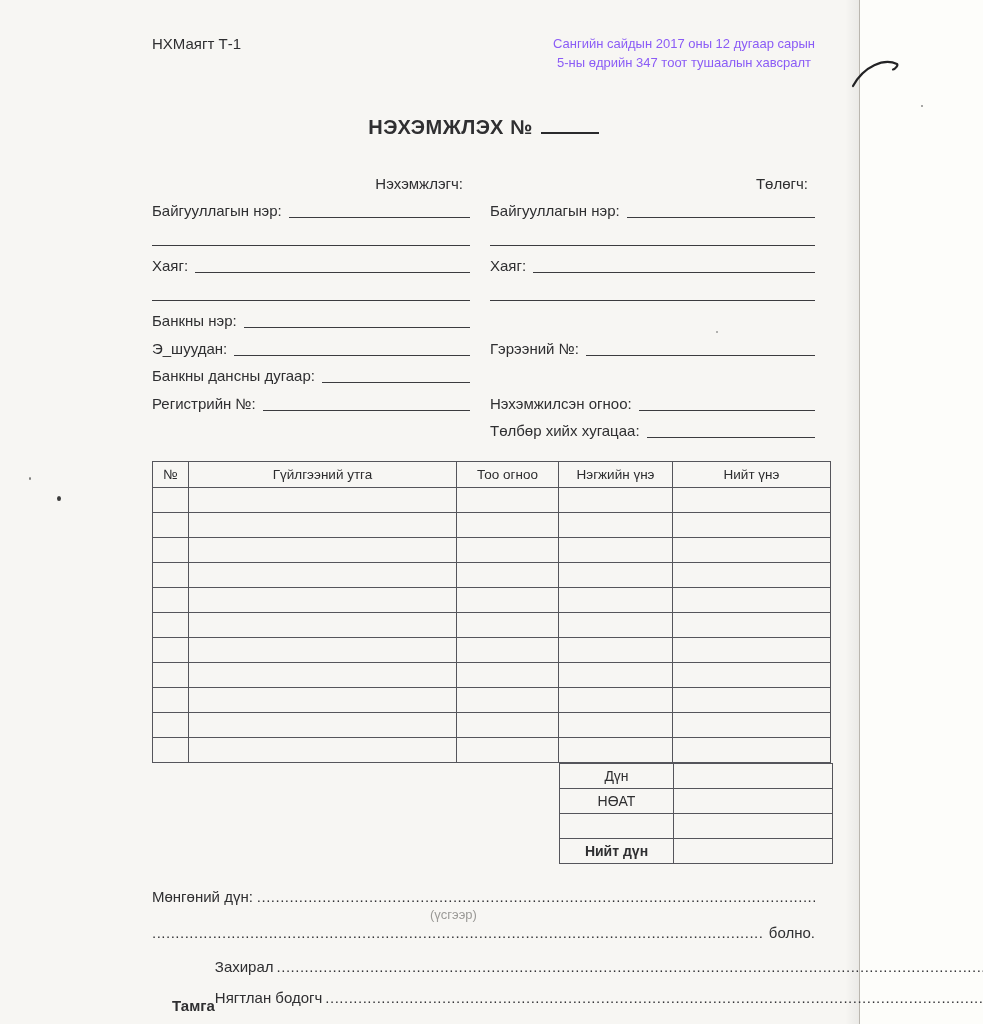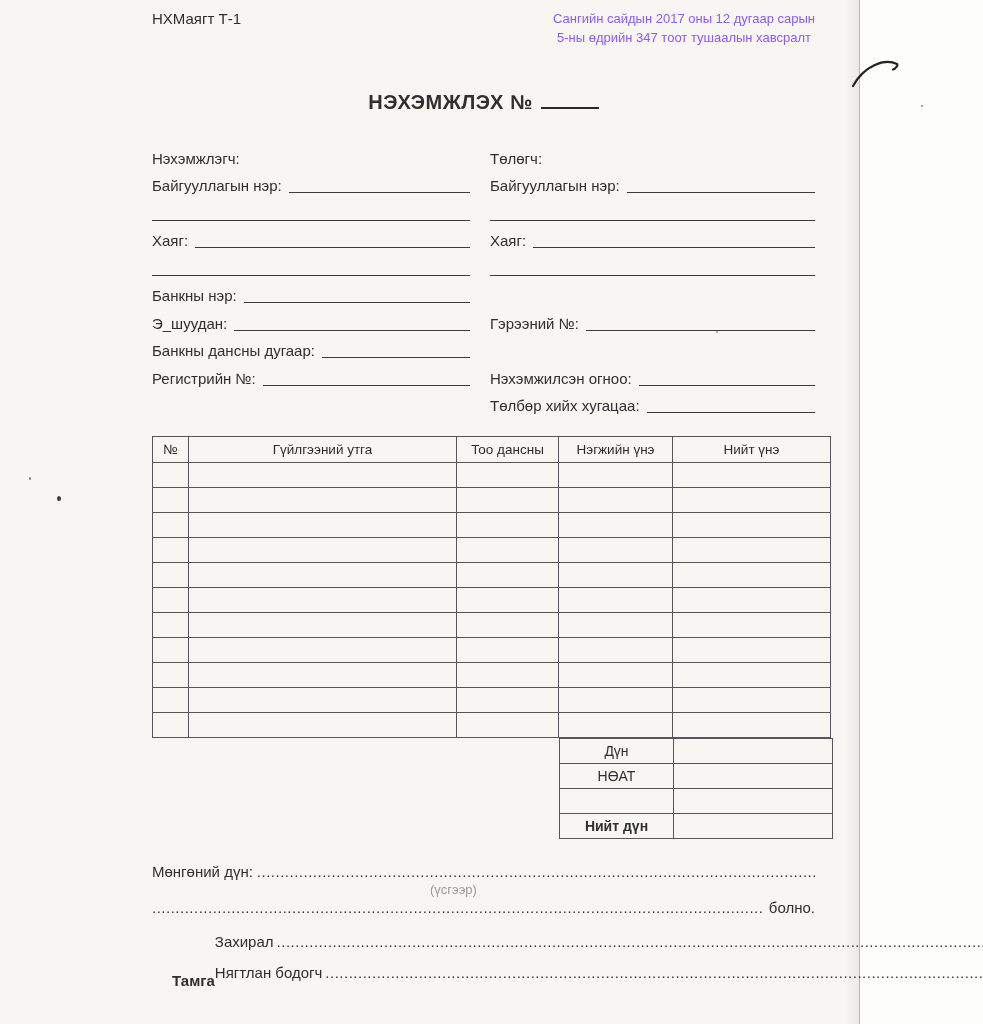--- a/index.html
+++ b/index.html
@@ -19,34 +19,34 @@
   .edge-shadow {
     position:absolute; top:0; left:845px; width:14px; height:100%;
     background:linear-gradient(to right, rgba(0,0,0,0), rgba(0,0,0,0.05));
   }
   .pen-mark { position:absolute; left:851px; top:56px; width:54px; height:36px; }
   .speck { position:absolute; background:#3a3a3a; border-radius:50%; }
 
   .content { position:absolute; left:152px; top:0; width:663px; }
 
   
-  .header-row { display:flex; justify-content:space-between; align-items:flex-start; padding-top:9px; }
+  .header-row { display:flex; justify-content:space-between; align-items:flex-start; padding-top:34px; }
   .form-code { font-size:15px; line-height:19px; }
   .decree { font-size:13px; line-height:19px; text-align:center; color:#8b5cf6; }
 
   
   .title-row { margin-top:42px; text-align:center; font-size:20px; font-weight:bold; line-height:26px; letter-spacing:0.5px; }
   .title-line { display:inline-block; width:58px; border-bottom:2.5px solid #2a2a2c; margin-left:8px; }
 
   
   .form-cols { display:flex; margin-top:26px; }
   .fcol-left  { width:318px; }
   .fcol-gap   { width:20px; }
   .fcol-right { width:325px; }
-  .frow { height:27.5px; display:flex; align-items:flex-end; white-space:nowrap; font-size:15px; }
+  .frow { height:27.5px; display:flex; align-items:flex-end; white-space:nowrap; font-size:15px;justify-content:flex-end; }
   .frow .lbl  { padding-right:7px; line-height:20px; }
   .frow .line { flex:1; border-bottom:1px solid #3c3c3f; margin-bottom:3px; }
 
   
   table { border-collapse:collapse; table-layout:fixed; }
   .inv-table { width:678px; margin-top:20px; }
   .inv-table th, .inv-table td { border:1px solid #55555b; padding:0; }
   .inv-table th { height:26px; font-size:13.5px; font-weight:normal; text-align:center; color:#2c2c2e; }
   .inv-table td { height:25px; }
 
@@ -183,21 +183,21 @@
         <col style="width:36px">
           <col style="width:268px">
           <col style="width:102px">
           <col style="width:114px">
           <col style="width:158px">
       </colgroup>
       <thead>
         <tr>
           <th>№</th>
           <th>Гүйлгээний утга</th>
-          <th>Тоо дансны</th>
+          <th>Тоо огноо</th>
           <th>Нэгжийн үнэ</th>
           <th>Нийт үнэ</th>
         </tr>
       </thead>
       <tbody>
           <tr>
             <td></td>
             <td></td>
             <td></td>
             <td></td>

